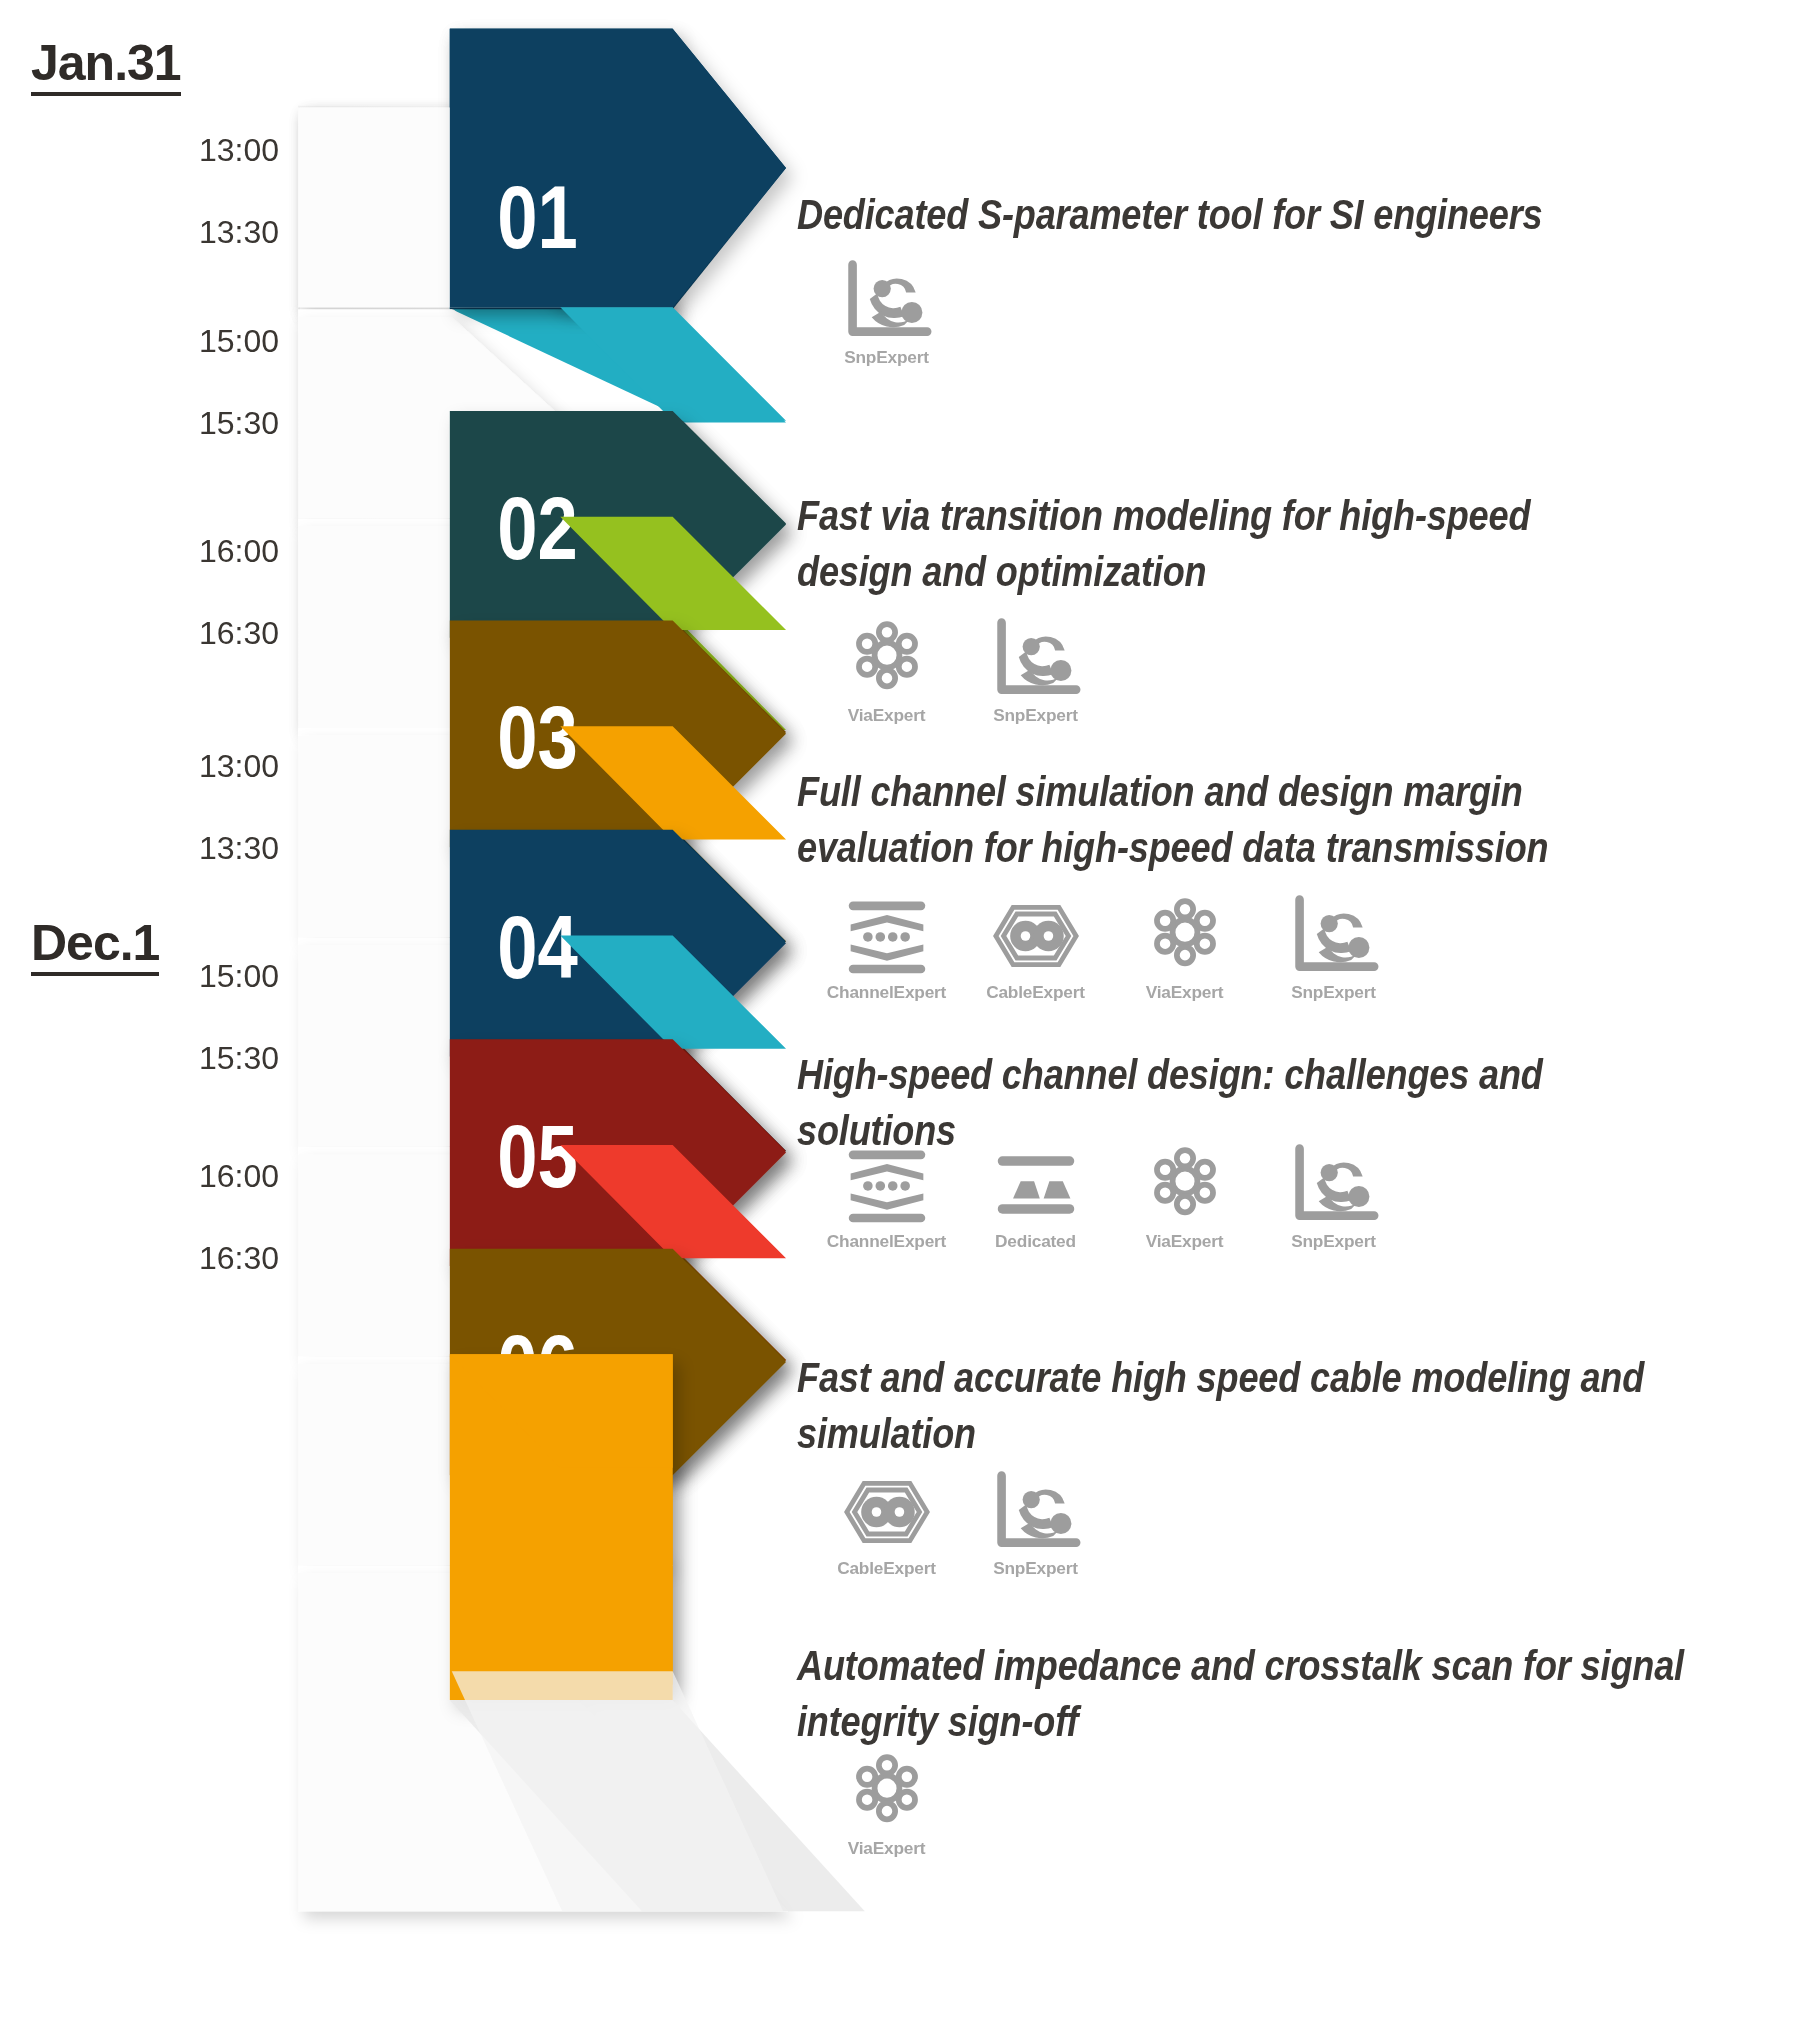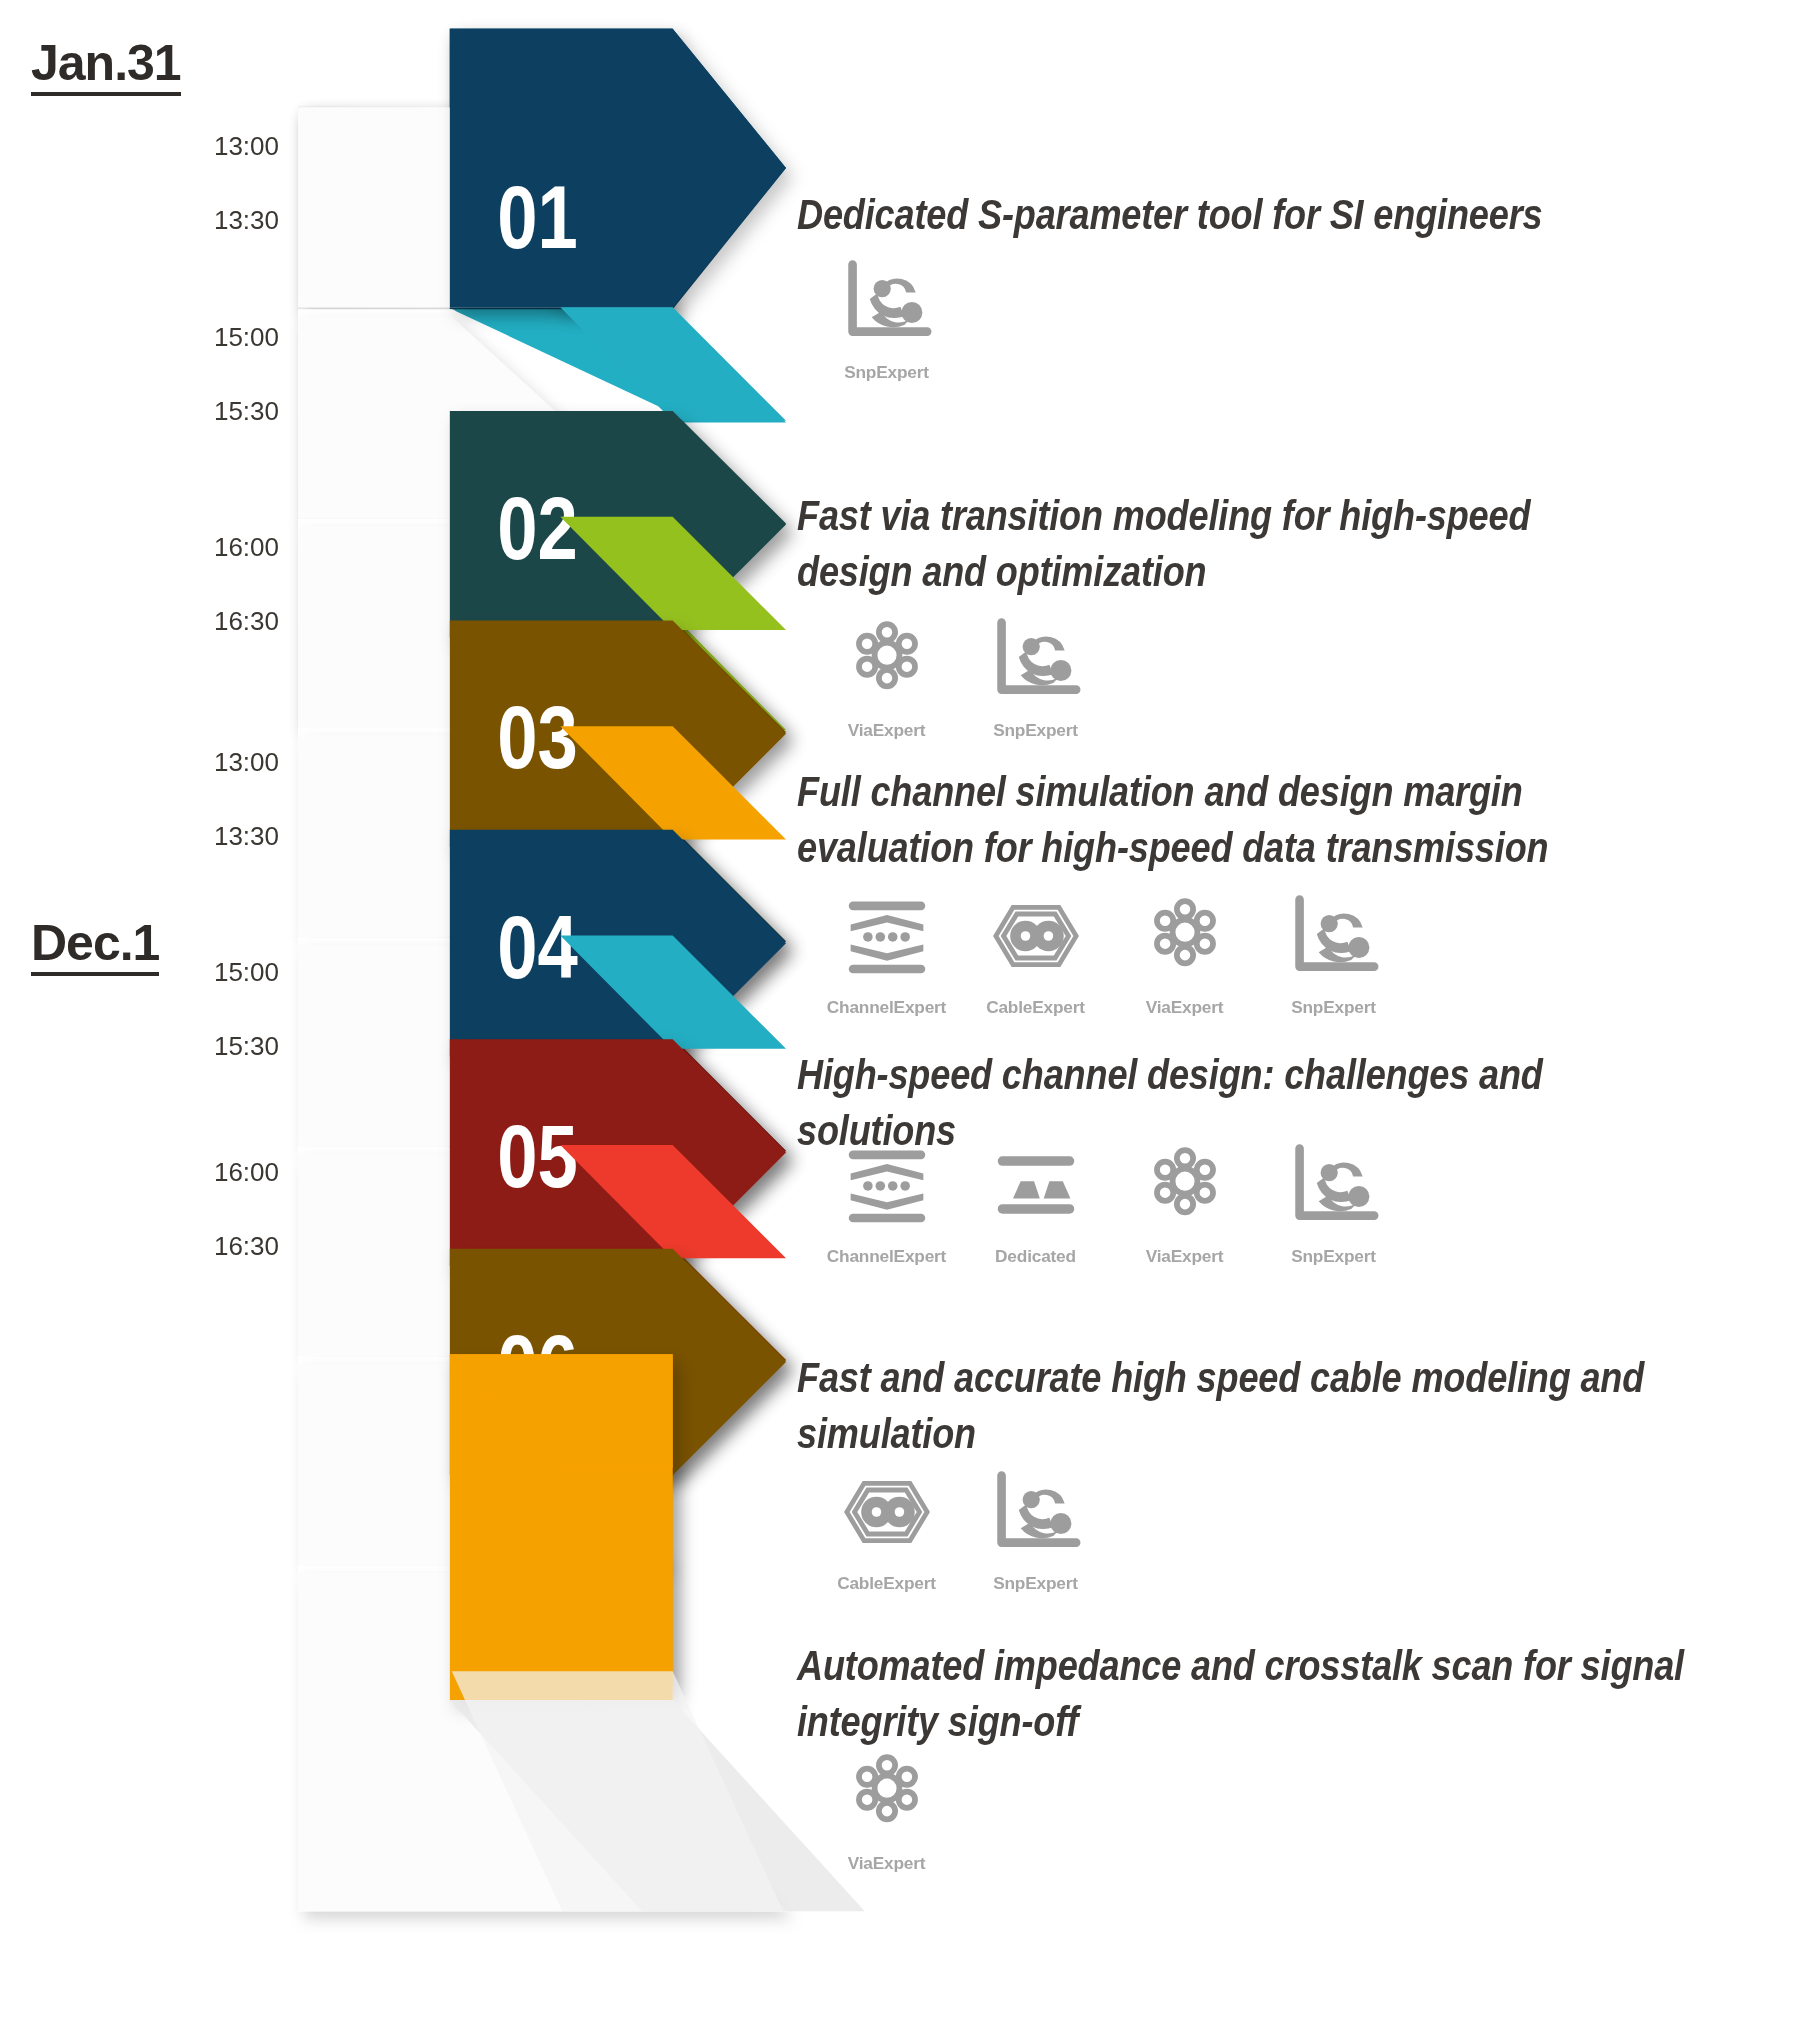--- a/index.html
+++ b/index.html
@@ -24,21 +24,21 @@
     line-height:1.05;
   }
   #date-jan { left:31px; top:37px; }
   #date-feb { left:31px; top:917px; }
 
   
   .time-block{
     position:absolute;
     text-align:right;
     font-family:"Liberation Sans", sans-serif;
-    font-size:26px;
+    font-size:32px;
     color:#3a3632;
     line-height:1.30;
     letter-spacing:0px;
     width:154px;
   }
   .time-block .t2{ padding-left:13.4px;margin-top:40px; }
 
   
   #stage{ position:absolute; left:0; top:0; width:1816px; height:2042px; }
 
@@ -65,21 +65,21 @@
     align-items:flex-start;
   }
   .icon-item{
     width:149px;
     display:flex;
     flex-direction:column;
     align-items:center;
   }
   .icon-item .glyph{ width:96px; height:88px; display:block; }
   .icon-item .cap{
-    margin-top:17px;
+    margin-top:2px;
     font-family:"Liberation Sans", sans-serif;
     font-size:17.3px;
     font-weight:bold;
     color:#a6a6a6;
     white-space:nowrap;
     letter-spacing:-0.2px;
   }
 </style>
 </head>
 <body>

